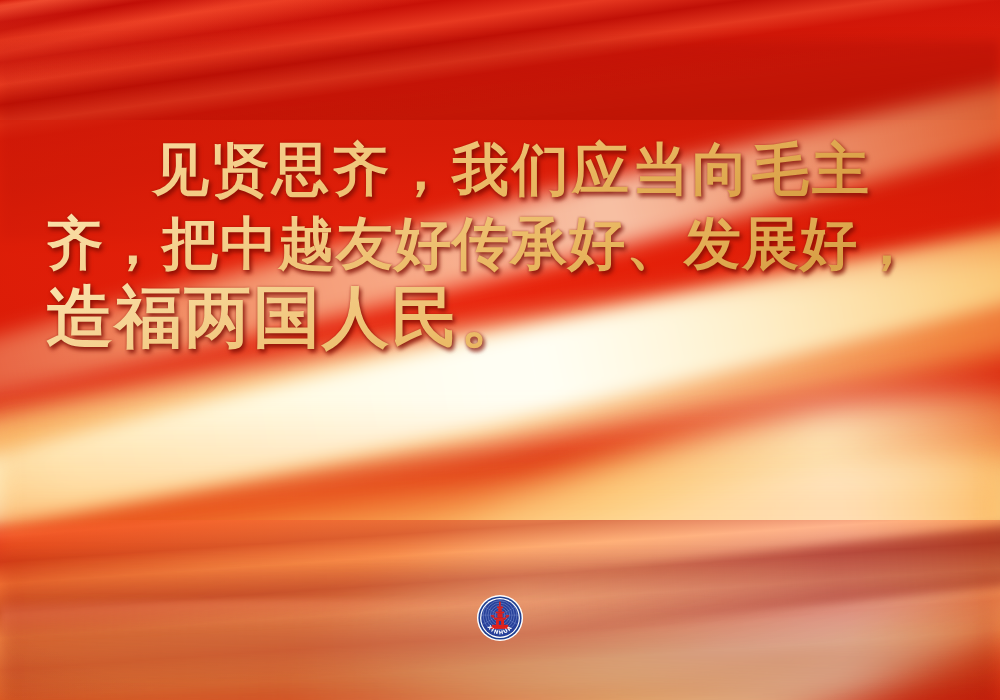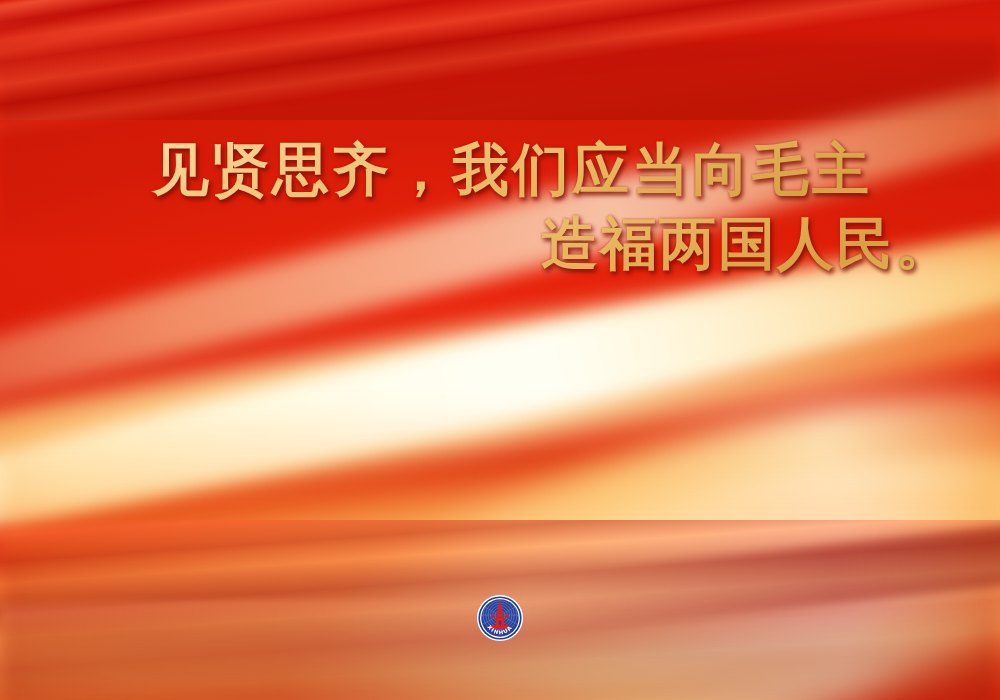--- a/index.html
+++ b/index.html
@@ -195,21 +195,21 @@
     background:linear-gradient(160deg,#fbe3ae 0%,#f3cb85 28%,#e9b65f 58%,#d99f45 84%,#e8b96a 100%);
     -webkit-background-clip:text;
     background-clip:text;
     -webkit-text-fill-color:transparent;
     filter:drop-shadow(2px 3px 2px rgba(120,8,2,.70)) drop-shadow(0 0 1px rgba(150,20,5,.5));
   }
   .qline.indent{ text-indent:106px; }
   .qline.l1{ font-size:57px; letter-spacing:3px; }
   .qline.l2{ font-size:57px; letter-spacing:0px; }
   .qline.l3{ font-size:57px; letter-spacing:1px; }
-  .qline.l4{ font-size:57px; letter-spacing:2px;text-align:right; }
+  .qline.l4{ font-size:67px; letter-spacing:2px; }
 
   
   #logo{
     position:absolute;
     left:476px;top:594px;
     width:48px;height:48px;
     z-index:30;
   }
   #logo svg{display:block;width:48px;height:48px;}
 </style>
@@ -237,20 +237,21 @@
 
   <div class="bg-layer lower-haze"></div>
   <div class="crease"></div>
   <div class="bg-layer bottom-folds"></div>
   <div class="bg-layer bottom-dark"></div>
   <div class="bg-layer bottom-shine"></div>
   <div class="bg-layer vignette"></div>
 
   <div id="quote">
     <div class="qline l1 indent">见贤思齐，我们应当向毛主</div>
+    <div class="qline l3">齐，把中越友好传承好、发展好，</div>
     <div class="qline l4">造福两国人民。</div>
   </div>
 
   <div id="logo">
     <svg viewBox="0 0 100 100" xmlns="http://www.w3.org/2000/svg">
       <defs>
         <clipPath id="discClip">
             <circle cx="50" cy="50" r="39"></circle>
           </clipPath>
         <path id="arcPath" d="M 20,54 A 30,30 0 0 0 80,54"></path>

